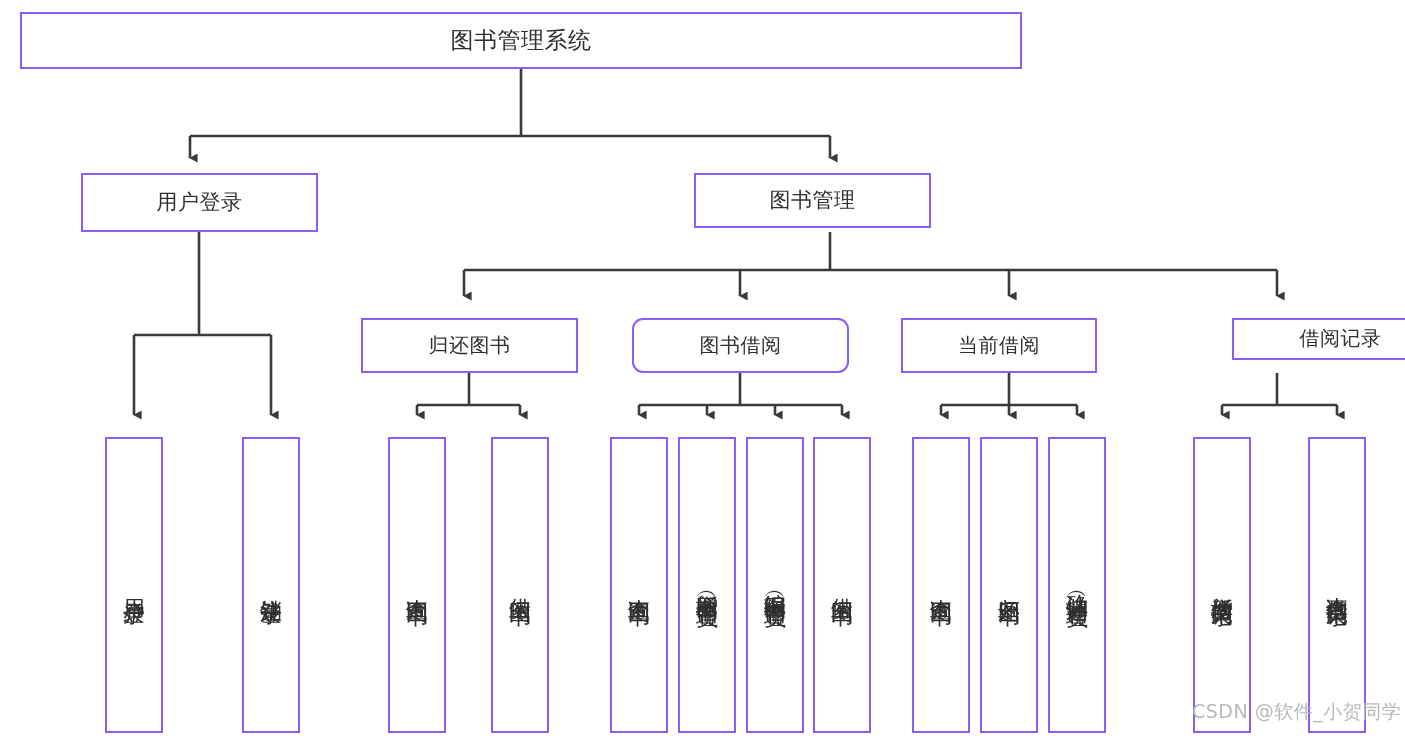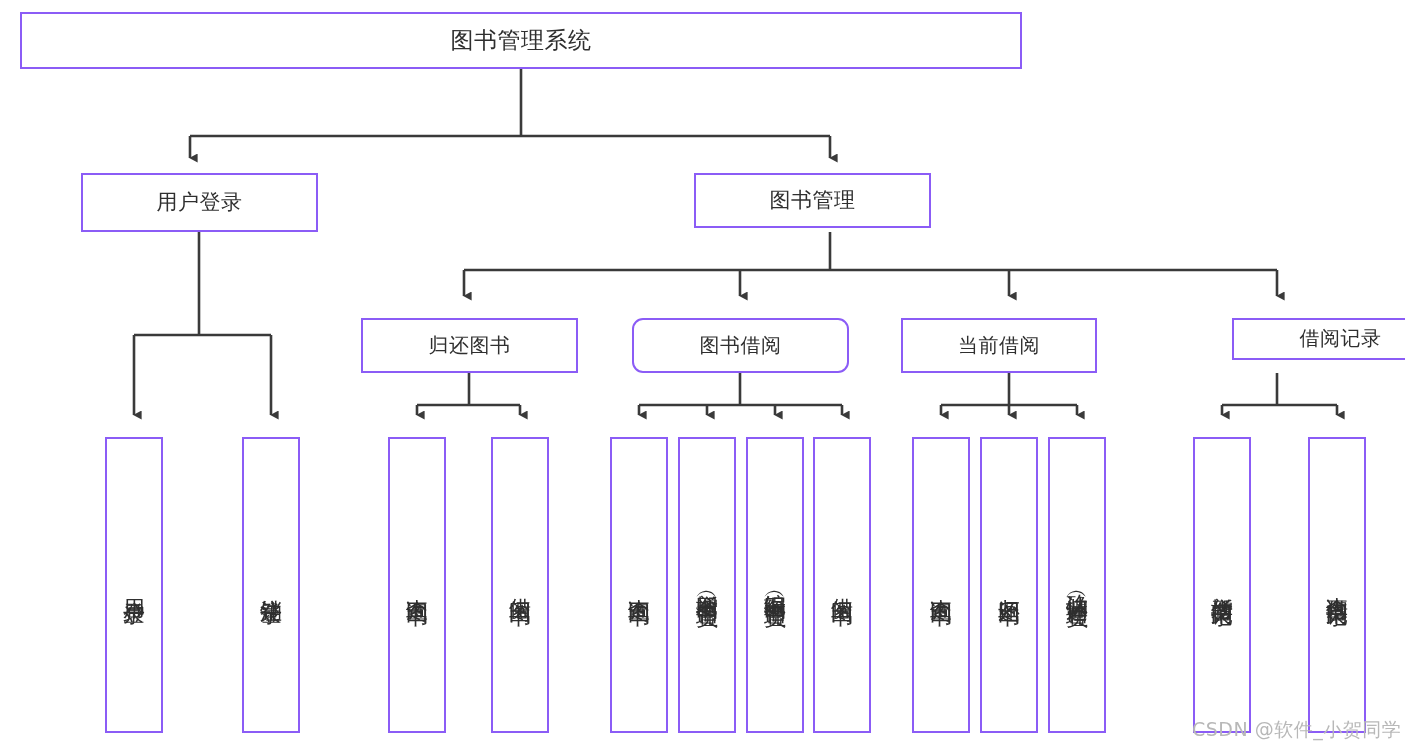--- a/index.html
+++ b/index.html
@@ -188,15 +188,15 @@
     <span class="node-label">确认归还（管理员）</span>
   </div>
 
   <div class="node leaf" style="left:1193px; top:437px; width:58px; height:296px;">
     <span class="node-label">新增借阅记录</span>
   </div>
   <div class="node leaf" style="left:1308px; top:437px; width:58px; height:296px;">
     <span class="node-label">查询借阅记录</span>
   </div>
 
-  <div class="watermark" style="left:1192px; top:717px;text-align:center;">CSDN @软件_小贺同学</div>
+  <div class="watermark" style="left:1192px; top:699px;text-align:center;">CSDN @软件_小贺同学</div>
 
 </div>
 
 </body></html>

